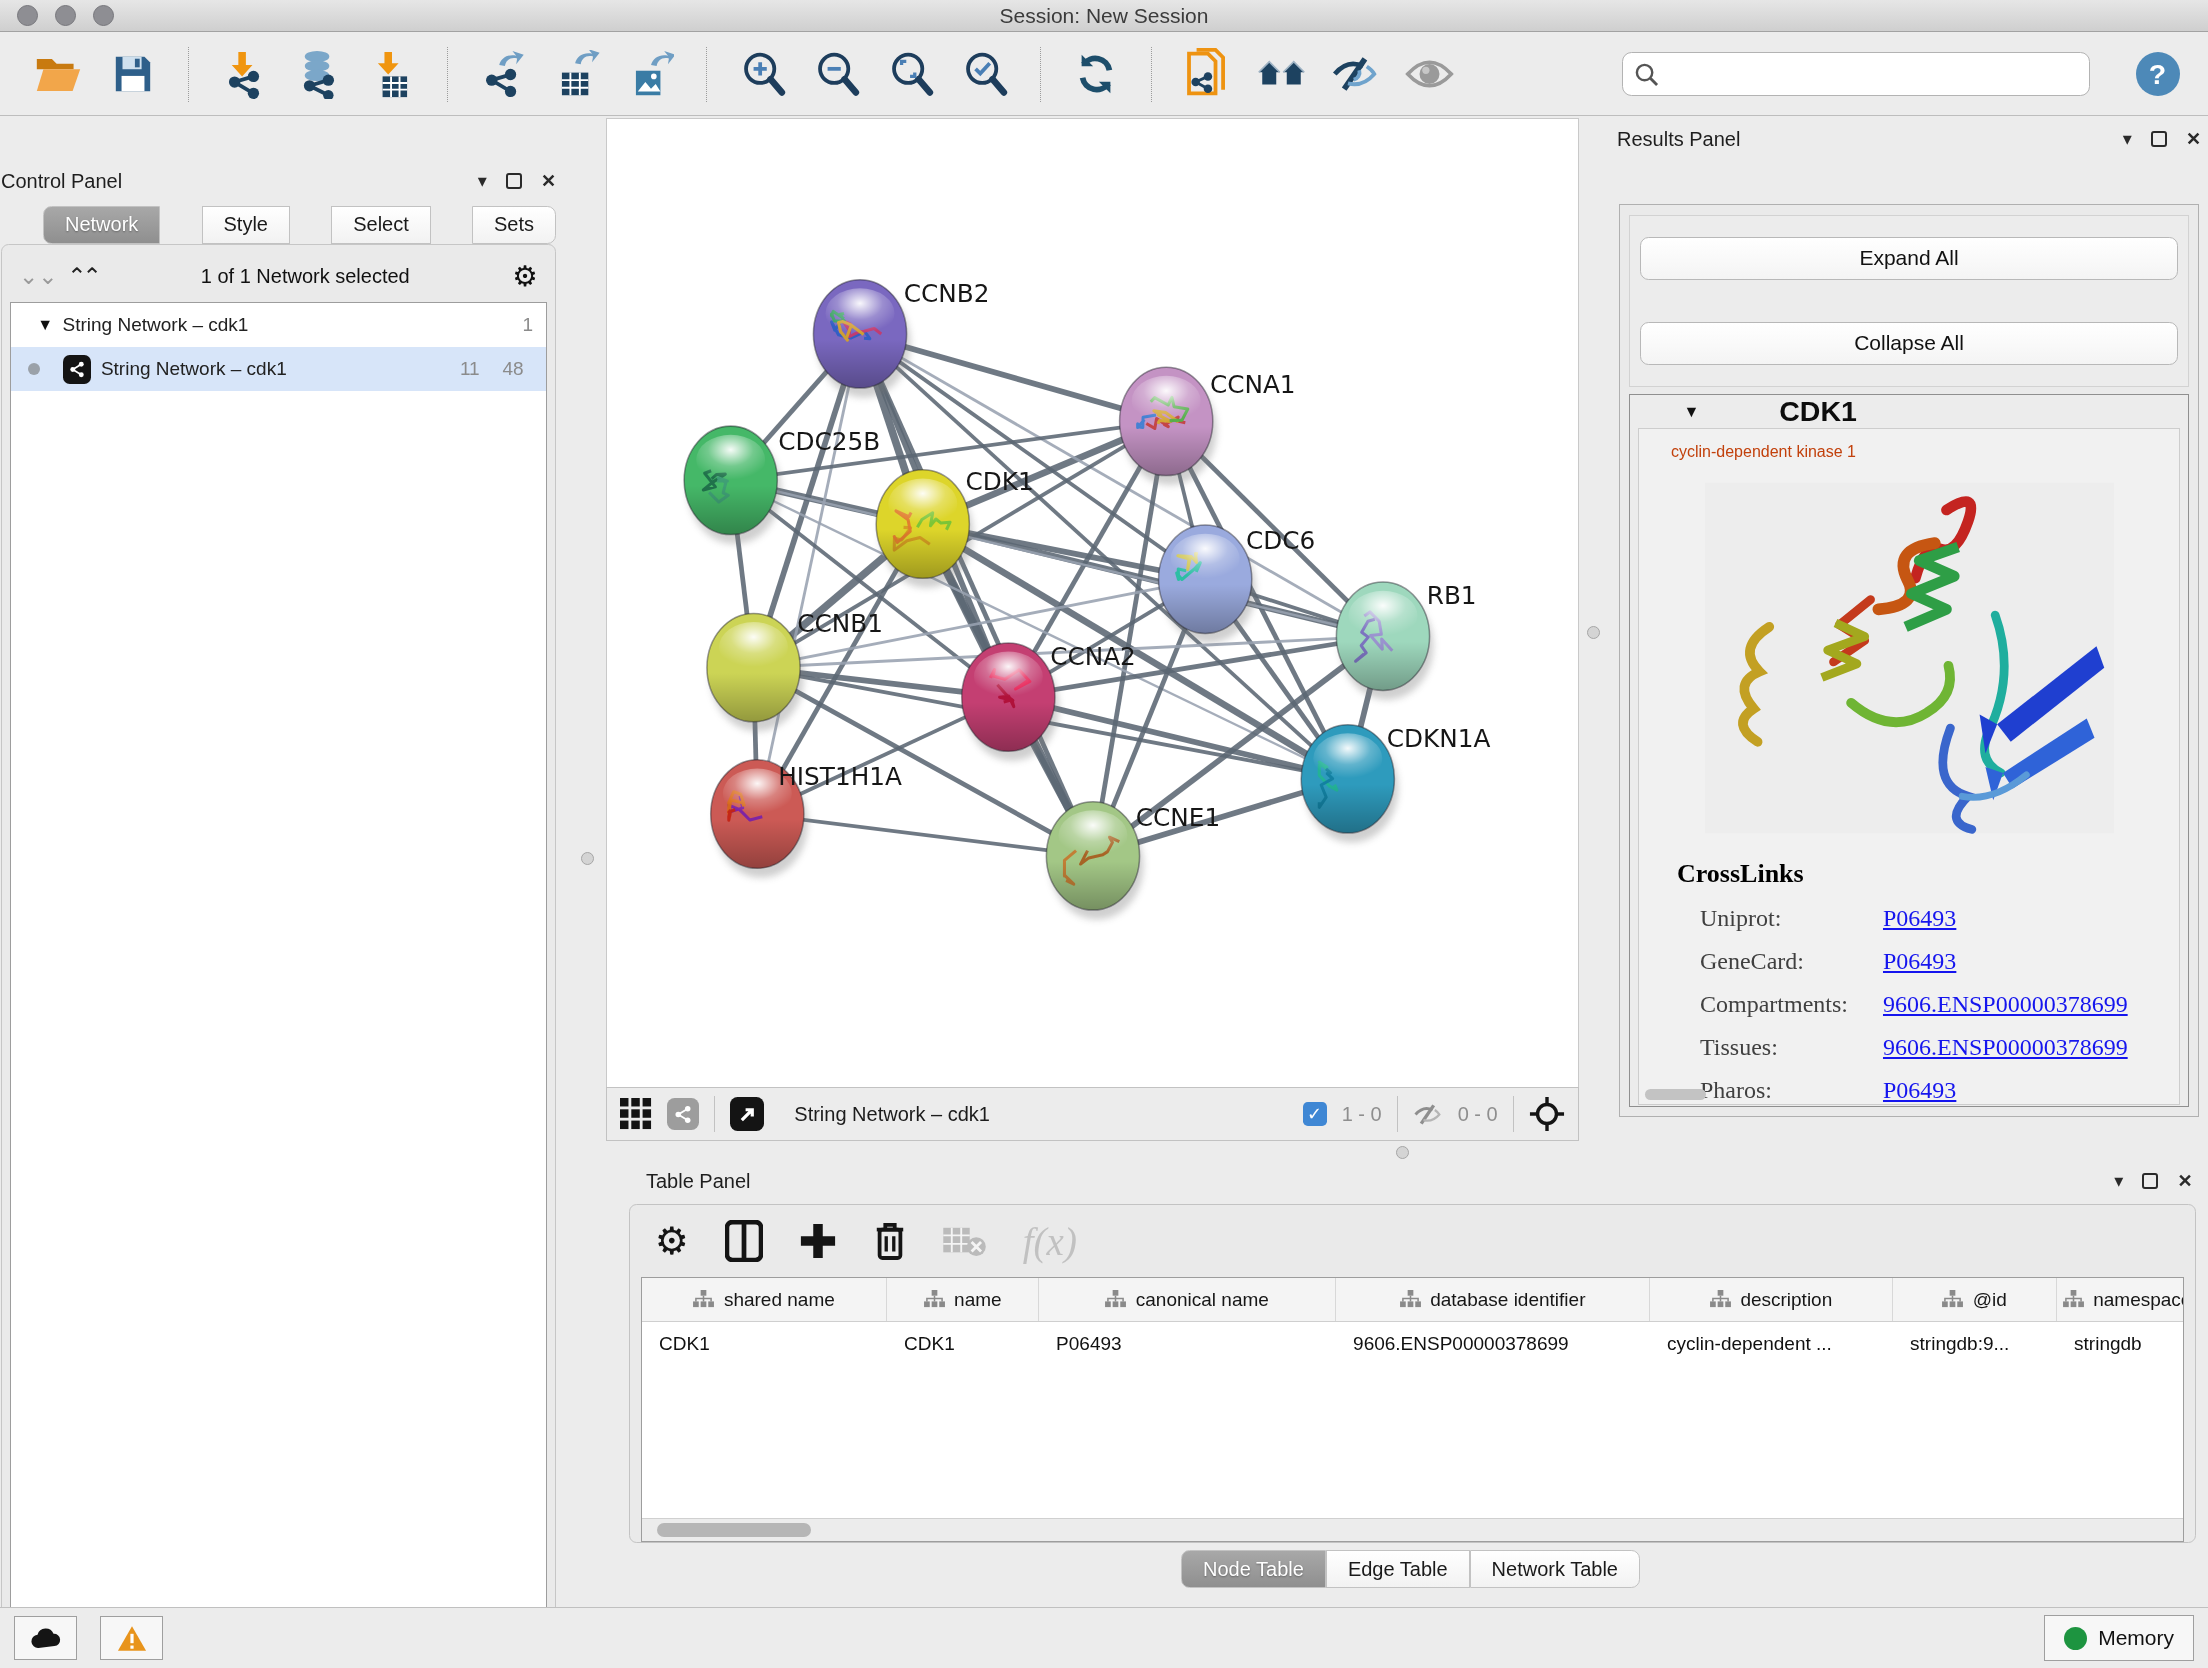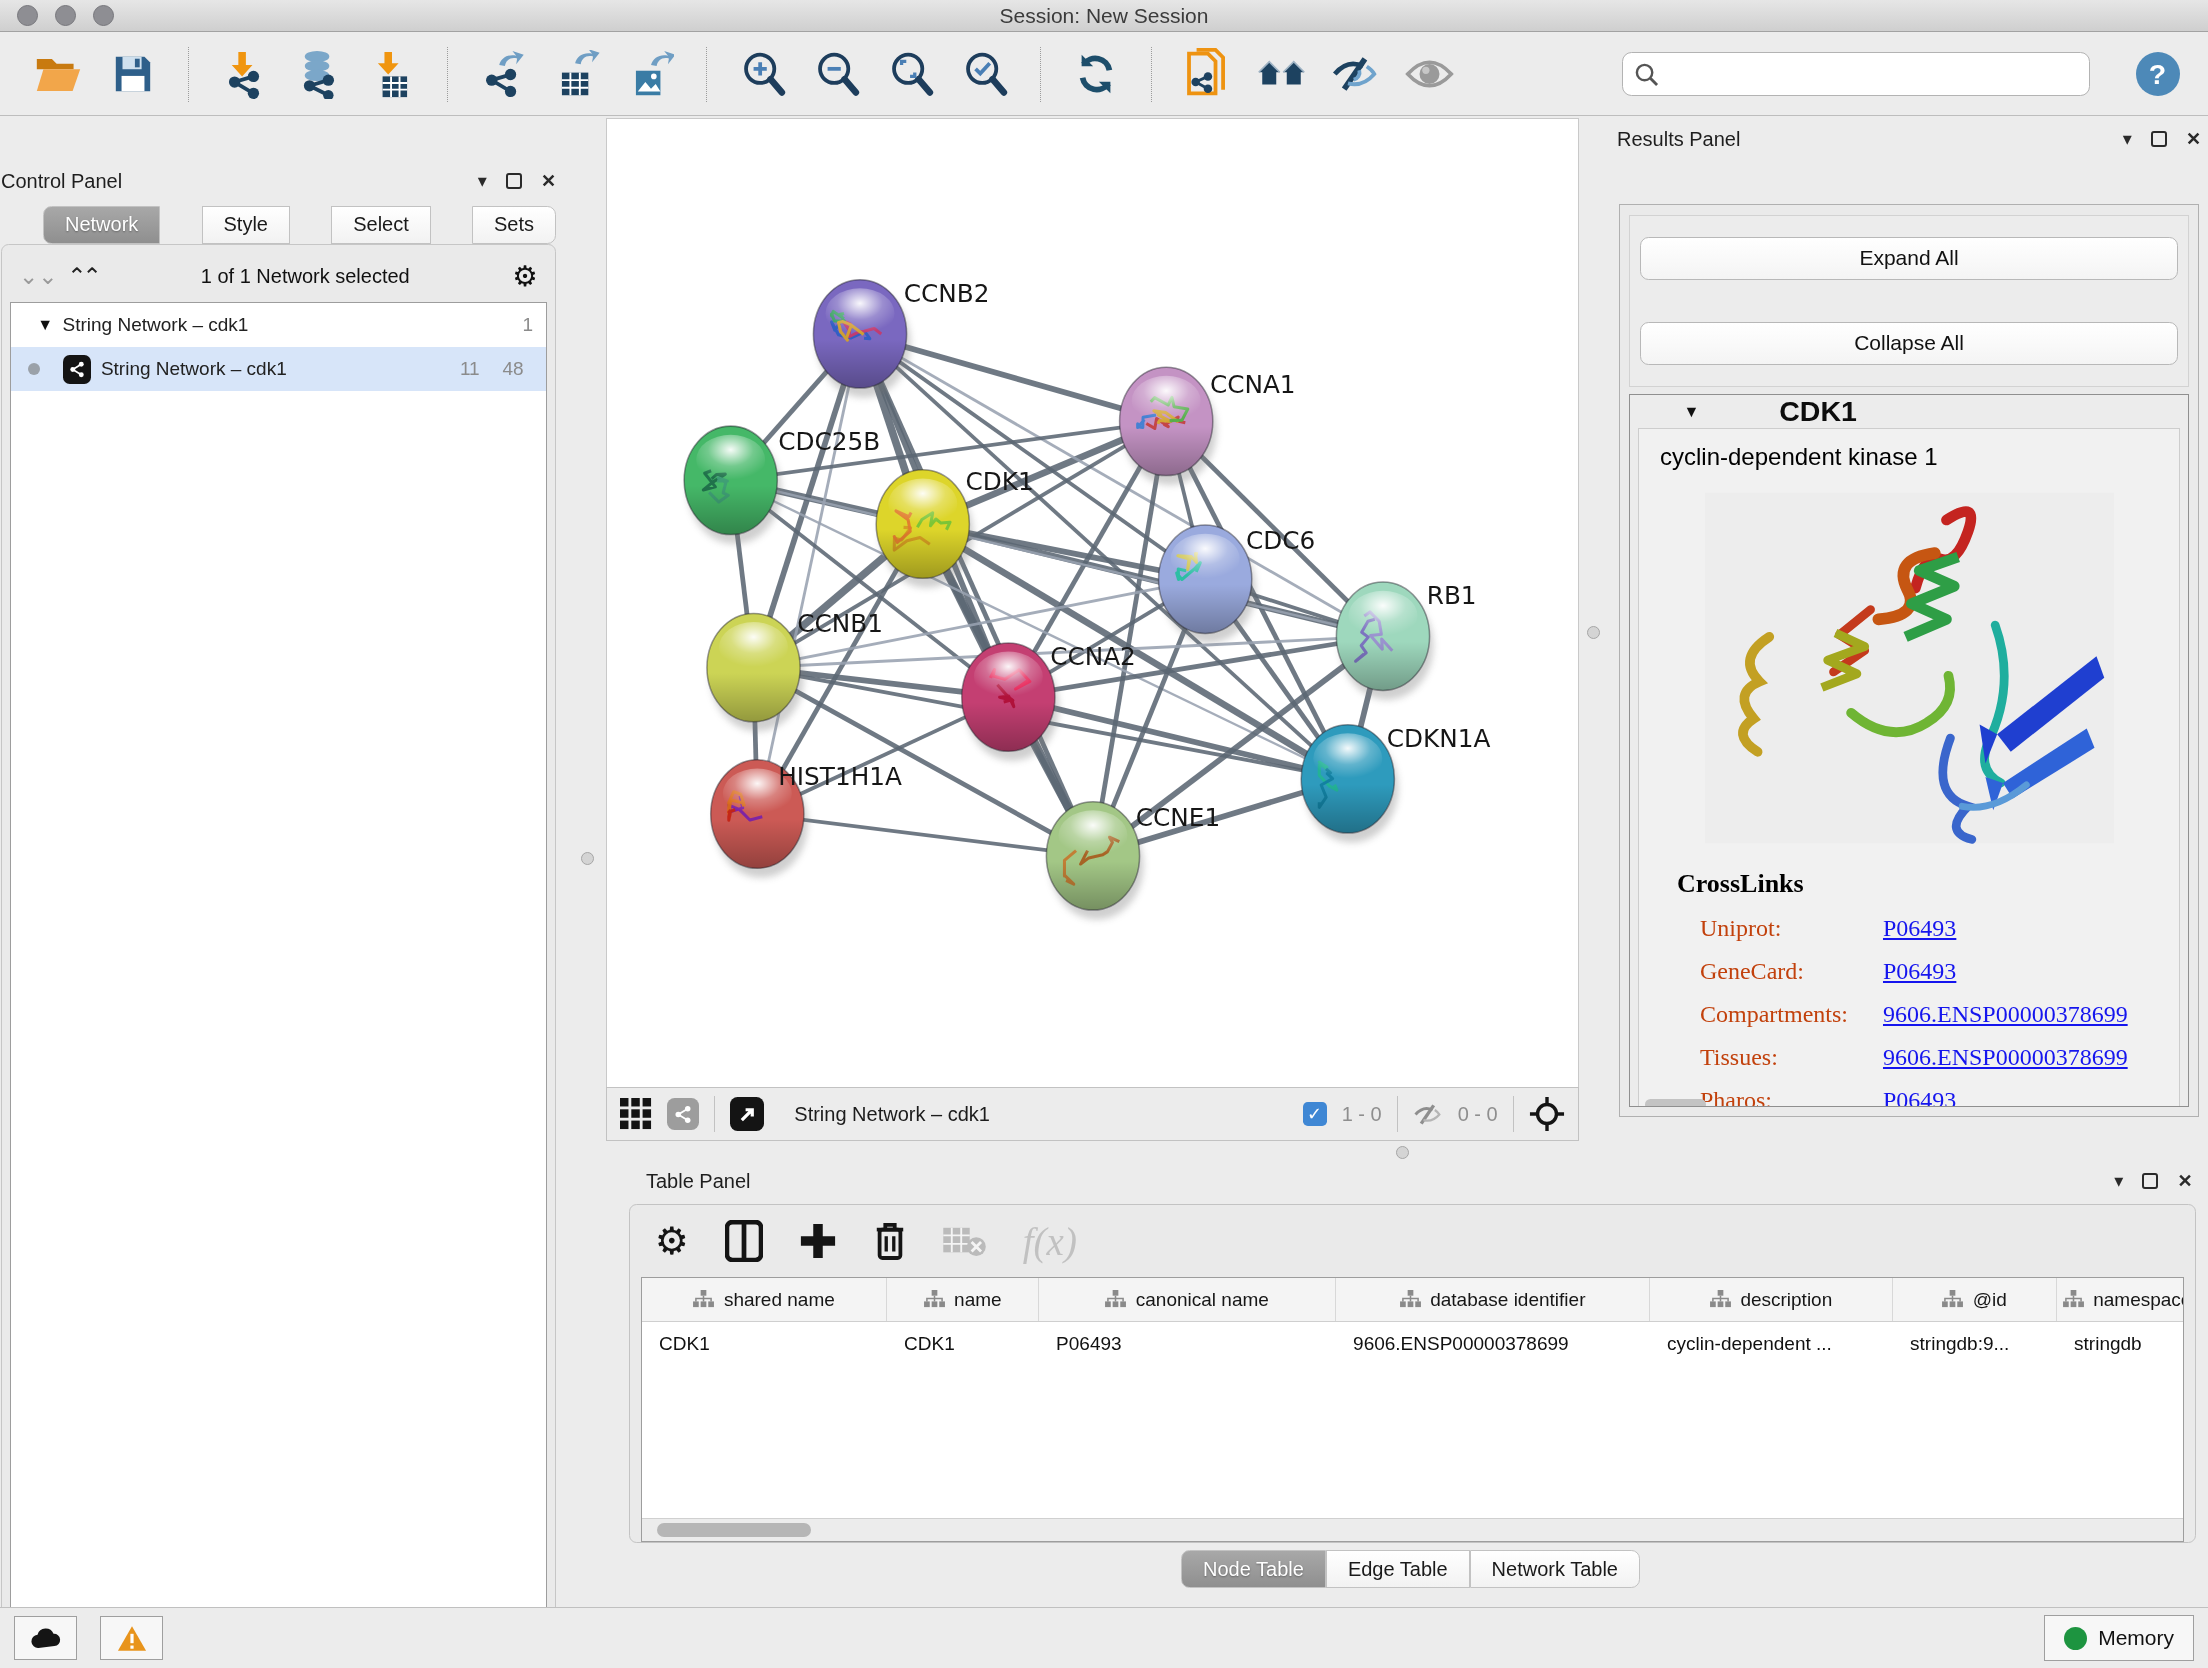--- a/index.html
+++ b/index.html
@@ -79,26 +79,26 @@
     border:1.9px solid #b0b0b0; padding:9.5px; display:flex; flex-direction:column; }
   .rp-actions { border:1.9px solid #d2d2d2; background:#ececec; padding:21px 9.5px;
     display:flex; justify-content:center; gap:42px;flex-direction:column; }
   .rp-btn { font-size:21px; background:linear-gradient(#ffffff,#f4f4f4); border:1.4px solid #b8b8b8;
     border-radius:8.6px; padding:8.6px 28.5px; color:#111; }
   .rp-section { margin-top:7.6px; border:1.9px solid #8f8f8f; background:#ececec; flex:1;
     display:flex; flex-direction:column; overflow:hidden; }
   .rp-sec-head { display:flex; align-items:center; height:53px; padding:0 0 0 53px; gap:80px; }
   .rp-gene { font-size:28.5px; font-weight:bold; color:#0d0d0d; }
   .rp-content { margin:0 7.6px 7.6px 7.6px; border:1px solid #cdcdcd; background:#f1f1f1; flex:1; padding-top:13.3px; position:relative; }
-  .rp-desc { font-size:24px; margin-left:21px; color:#000000; }
+  .rp-desc { font-size:16px; margin-left:32px; color:#c2410c; }
   .protein-wrap { display:flex; justify-content:center; margin-top:21px; }
   .crosslinks { font-family:"Liberation Serif", serif; margin:25px 0 0 38px; }
   .cl-title { font-size:26px; font-weight:bold; color:#000; }
   .cl-row { display:flex; margin-top:16px; }
-  .cl-label { width:183px; margin-left:23px; font-size:24px; color:#c2410c; }
+  .cl-label { width:183px; margin-left:23px; font-size:24px; color:#404040; }
   .cl-value { font-size:24px; color:#1515ee; text-decoration:underline; }
   .rp-scrollstub { position:absolute; left:5.7px; bottom:3.8px; width:61px; height:11.4px; background:#c3c3c3; border-radius:5.7px; }
 
   
   .table-panel { position:absolute; left:623px; top:1164px; width:1579px; height:439px; }
   .tp-head { display:flex; align-items:center; height:34px; padding-right:9.5px; }
   .tp-body { position:absolute; left:5.7px; right:5.7px; top:40px; height:339px; background:#eaeaea;
     border:1.9px solid #c3c3c3; border-radius:7.6px; display:flex; flex-direction:column; }
   .tp-toolbar { display:flex; align-items:center; gap:36px; padding:15px 25px 11.4px 25px; }
   .tp-tool { height:42px; display:flex; align-items:center; }

